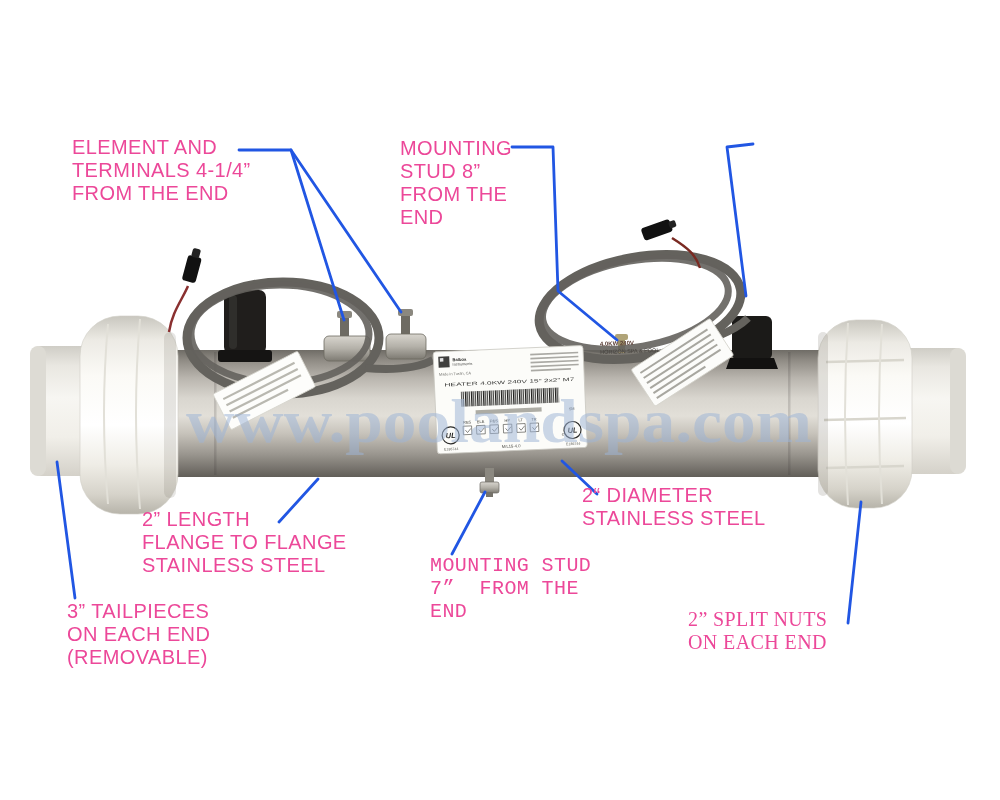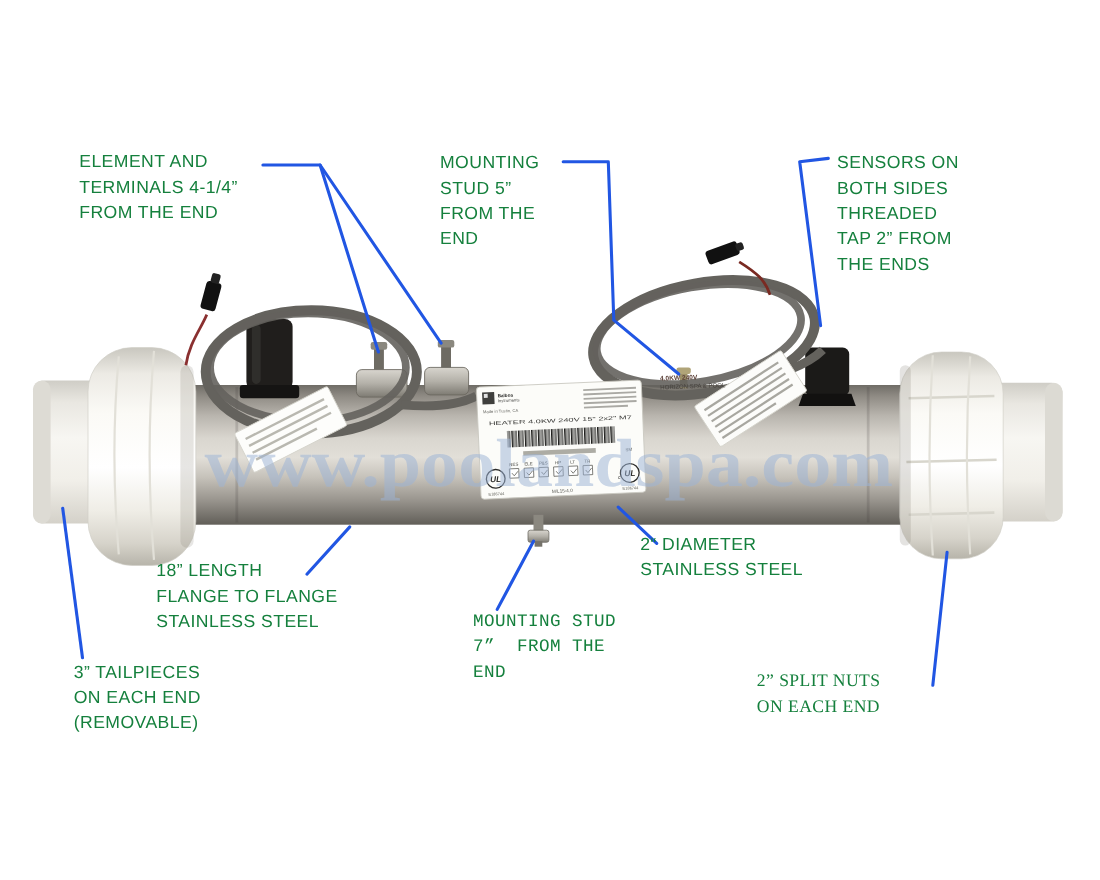--- a/index.html
+++ b/index.html
@@ -1,20 +1,20 @@
 <!DOCTYPE html>
 <html><head>
 <meta charset="utf-8">
 <style>
   html,body{margin:0;padding:0;background:#fff;}
   .stage{position:relative;width:1000px;height:800px;overflow:hidden;background:#fff;
          font-family:"Liberation Sans",sans-serif;}
   .stage > svg{position:absolute;left:0;top:0;}
-  .callout{position:absolute;font-size:16px;line-height:23px;letter-spacing:.4px;
-           color:#15803d;white-space:pre-wrap;}
+  .callout{position:absolute;font-size:20px;line-height:23px;letter-spacing:.4px;
+           color:#ec4899;white-space:pre-wrap;}
   .leader{fill:none;stroke:#2156e3;stroke-width:2.8;stroke-linejoin:round;stroke-linecap:round;}
   svg text{font-family:"Liberation Sans",sans-serif;}
   .wm{font-family:"Liberation Serif",serif;font-weight:bold;fill:#9db4d6;opacity:.52;}
   .lbl-bg{fill:#fcfcf9;stroke:#c9c8c0;stroke-width:.8;}
   .apbox{fill:#ffffff;stroke:#5a5a56;stroke-width:.7;}
   .aptick{fill:none;stroke:#6b6b66;stroke-width:.8;}
   .rib{fill:none;stroke:#e2e0d8;stroke-width:2;}
   .groove{stroke:#d8d6cd;stroke-width:2.4;}
   .cable{fill:none;stroke:#64625d;}
 </style>
@@ -238,29 +238,24 @@
     <polyline class="leader" points="452,554 485,492"></polyline>
     <polyline class="leader" points="597,494 562,461"></polyline>
     <polyline class="leader" points="848,623 861,502"></polyline>
   </g>
 </svg>
 
 <div class="callout" style="left:72px;top:136px;">ELEMENT AND
 TERMINALS 4-1/4”
 FROM THE END</div>
 <div class="callout" style="left:400px;top:137px;">MOUNTING
-STUD 5”
+STUD 8”
 FROM THE
 END</div>
-<div class="callout" style="left:761px;top:137px;">SENSORS ON
-BOTH SIDES
-THREADED
-TAP 2” FROM
-THE ENDS</div>
-<div class="callout" style="left:142px;top:508px;">18” LENGTH
+<div class="callout" style="left:142px;top:508px;">2” LENGTH
 FLANGE TO FLANGE
 STAINLESS STEEL</div>
 <div class="callout" style="left:430px;top:554px;font-family:Liberation Mono, monospace;">MOUNTING STUD
 7”  FROM THE
 END</div>
 <div class="callout" style="left:582px;top:484px;">2“ DIAMETER
 STAINLESS STEEL</div>
 <div class="callout" style="left:67px;top:600px;">3” TAILPIECES
 ON EACH END
 (REMOVABLE)</div>

